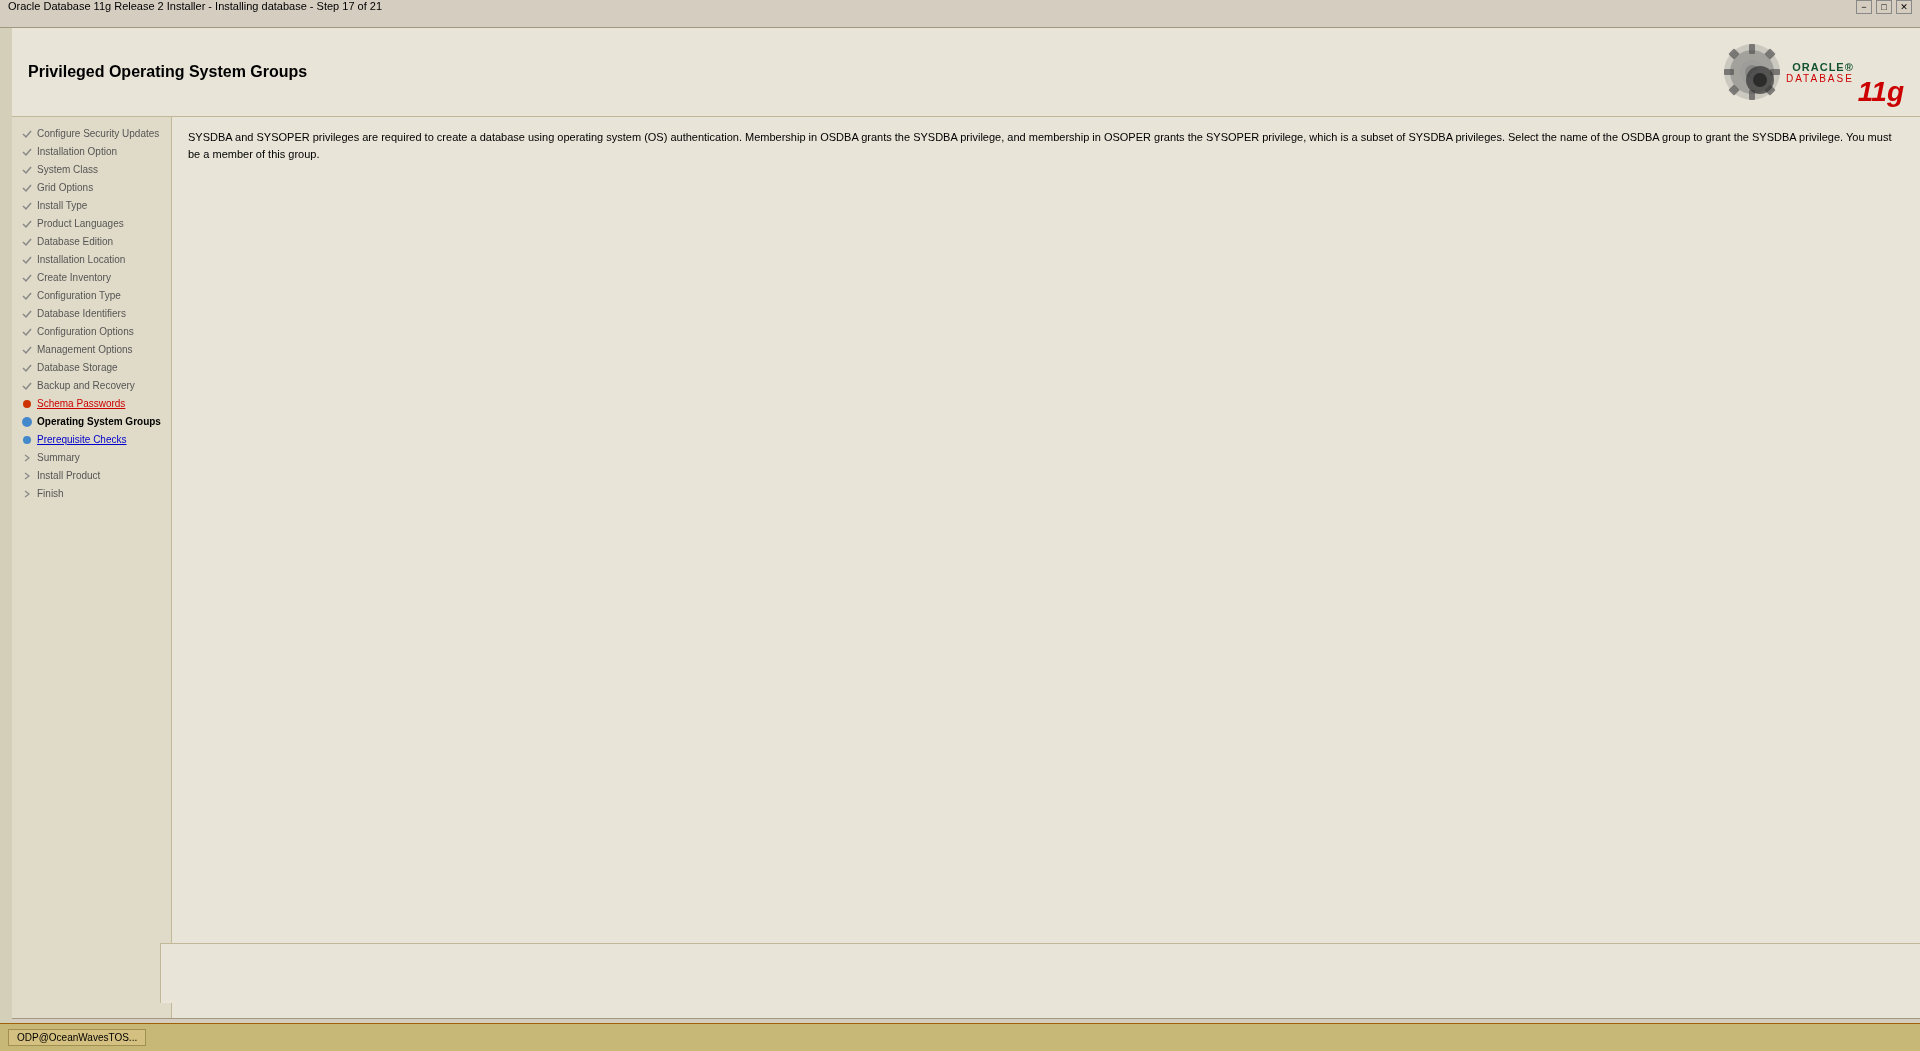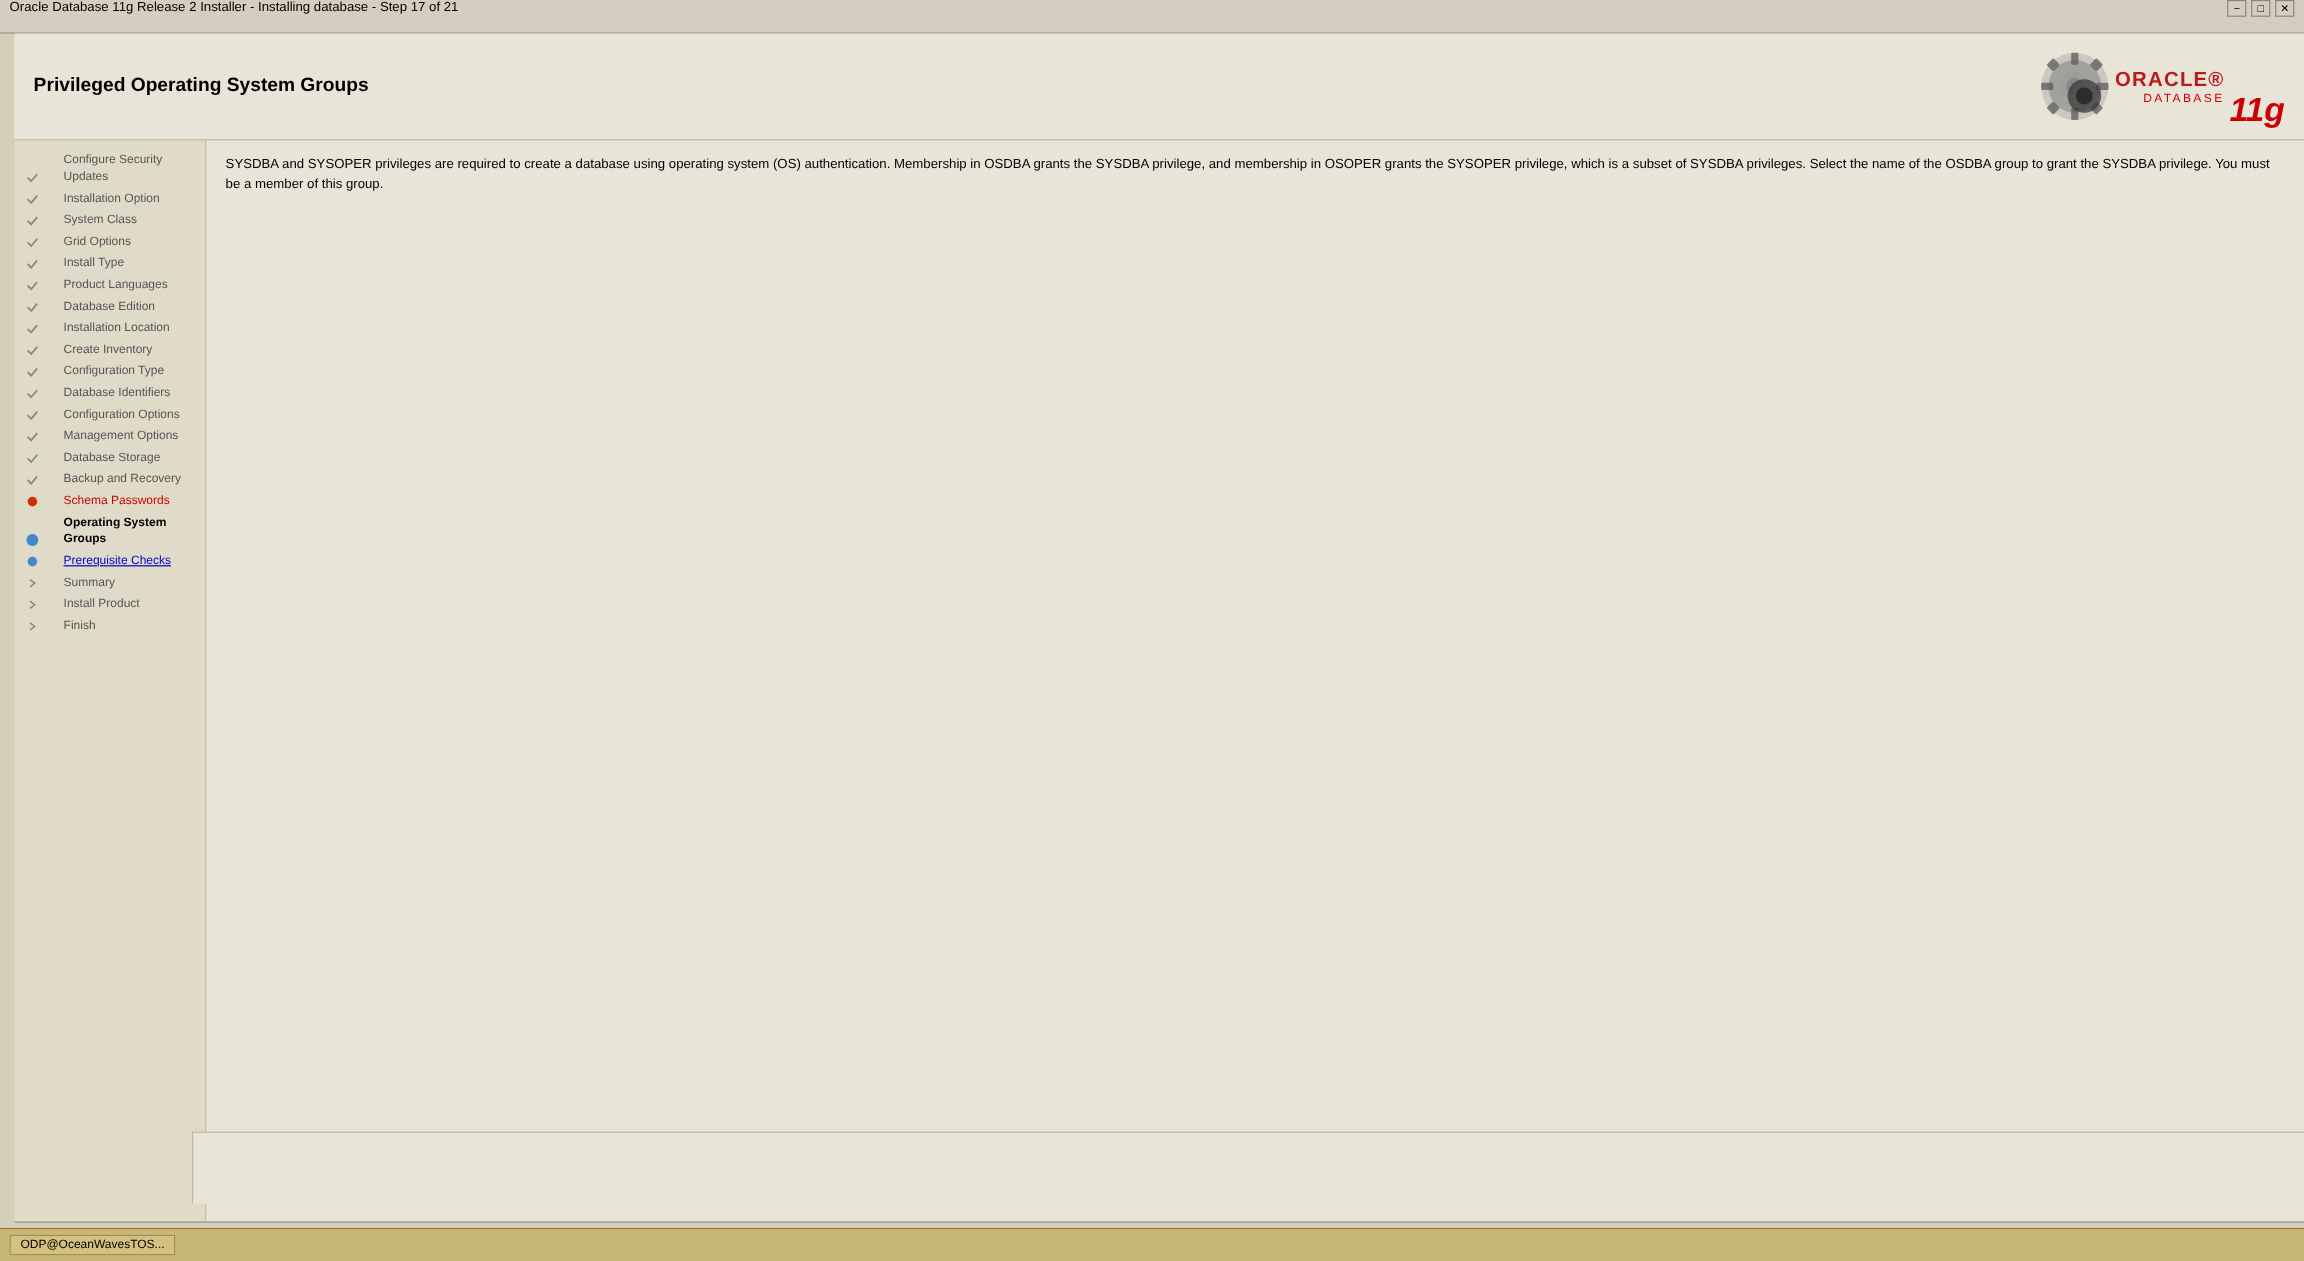--- a/index.html
+++ b/index.html
@@ -70,22 +70,22 @@
       display: flex;
       align-items: center;
       gap: 4px;
     }
     .oracle-logo-text {
       display: flex;
       flex-direction: column;
       align-items: flex-end;
     }
     .oracle-red {
-      color: #b91c1c;
-      font-size: 17px;
+      color: #14532d;
+      font-size: 11px;
       font-weight: bold;
       letter-spacing: 1px;
     }
     .oracle-db {
       color: #cc0000;
       font-size: 10px;
       letter-spacing: 2px;
     }
     .oracle-11g {
       color: #cc0000;
@@ -110,43 +110,43 @@
     .sidebar {
       width: 160px;
       background: #e0dbc8;
       border-right: 1px solid #c0b898;
       padding: 8px 0;
       overflow-y: auto;
       flex-shrink: 0;
     }
     .sidebar-item {
       display: flex;
-      align-items: flex-end;
+      align-items: center;
       padding: 2px 4px 2px 8px;
       font-size: 10px;
       color: #555;
       cursor: pointer;
       line-height: 1.4;
-      gap: 16px;
     }
     .sidebar-item .step-icon {
       width: 14px;
       height: 14px;
       margin-right: 3px;
       flex-shrink: 0;
       display: flex;
       align-items: center;
       justify-content: center;
     }
     .sidebar-item.active {
       color: #000;
       font-weight: bold;
     }
     .sidebar-item.schema-passwords {
       color: #cc0000;
+      text-decoration: underline;
       font-weight: normal;
     }
     .sidebar-item.prereq {
       color: #0000cc;
       text-decoration: underline;
     }
     .icon-blue-circle {
       width: 10px;
       height: 10px;
       background: #4488cc;

